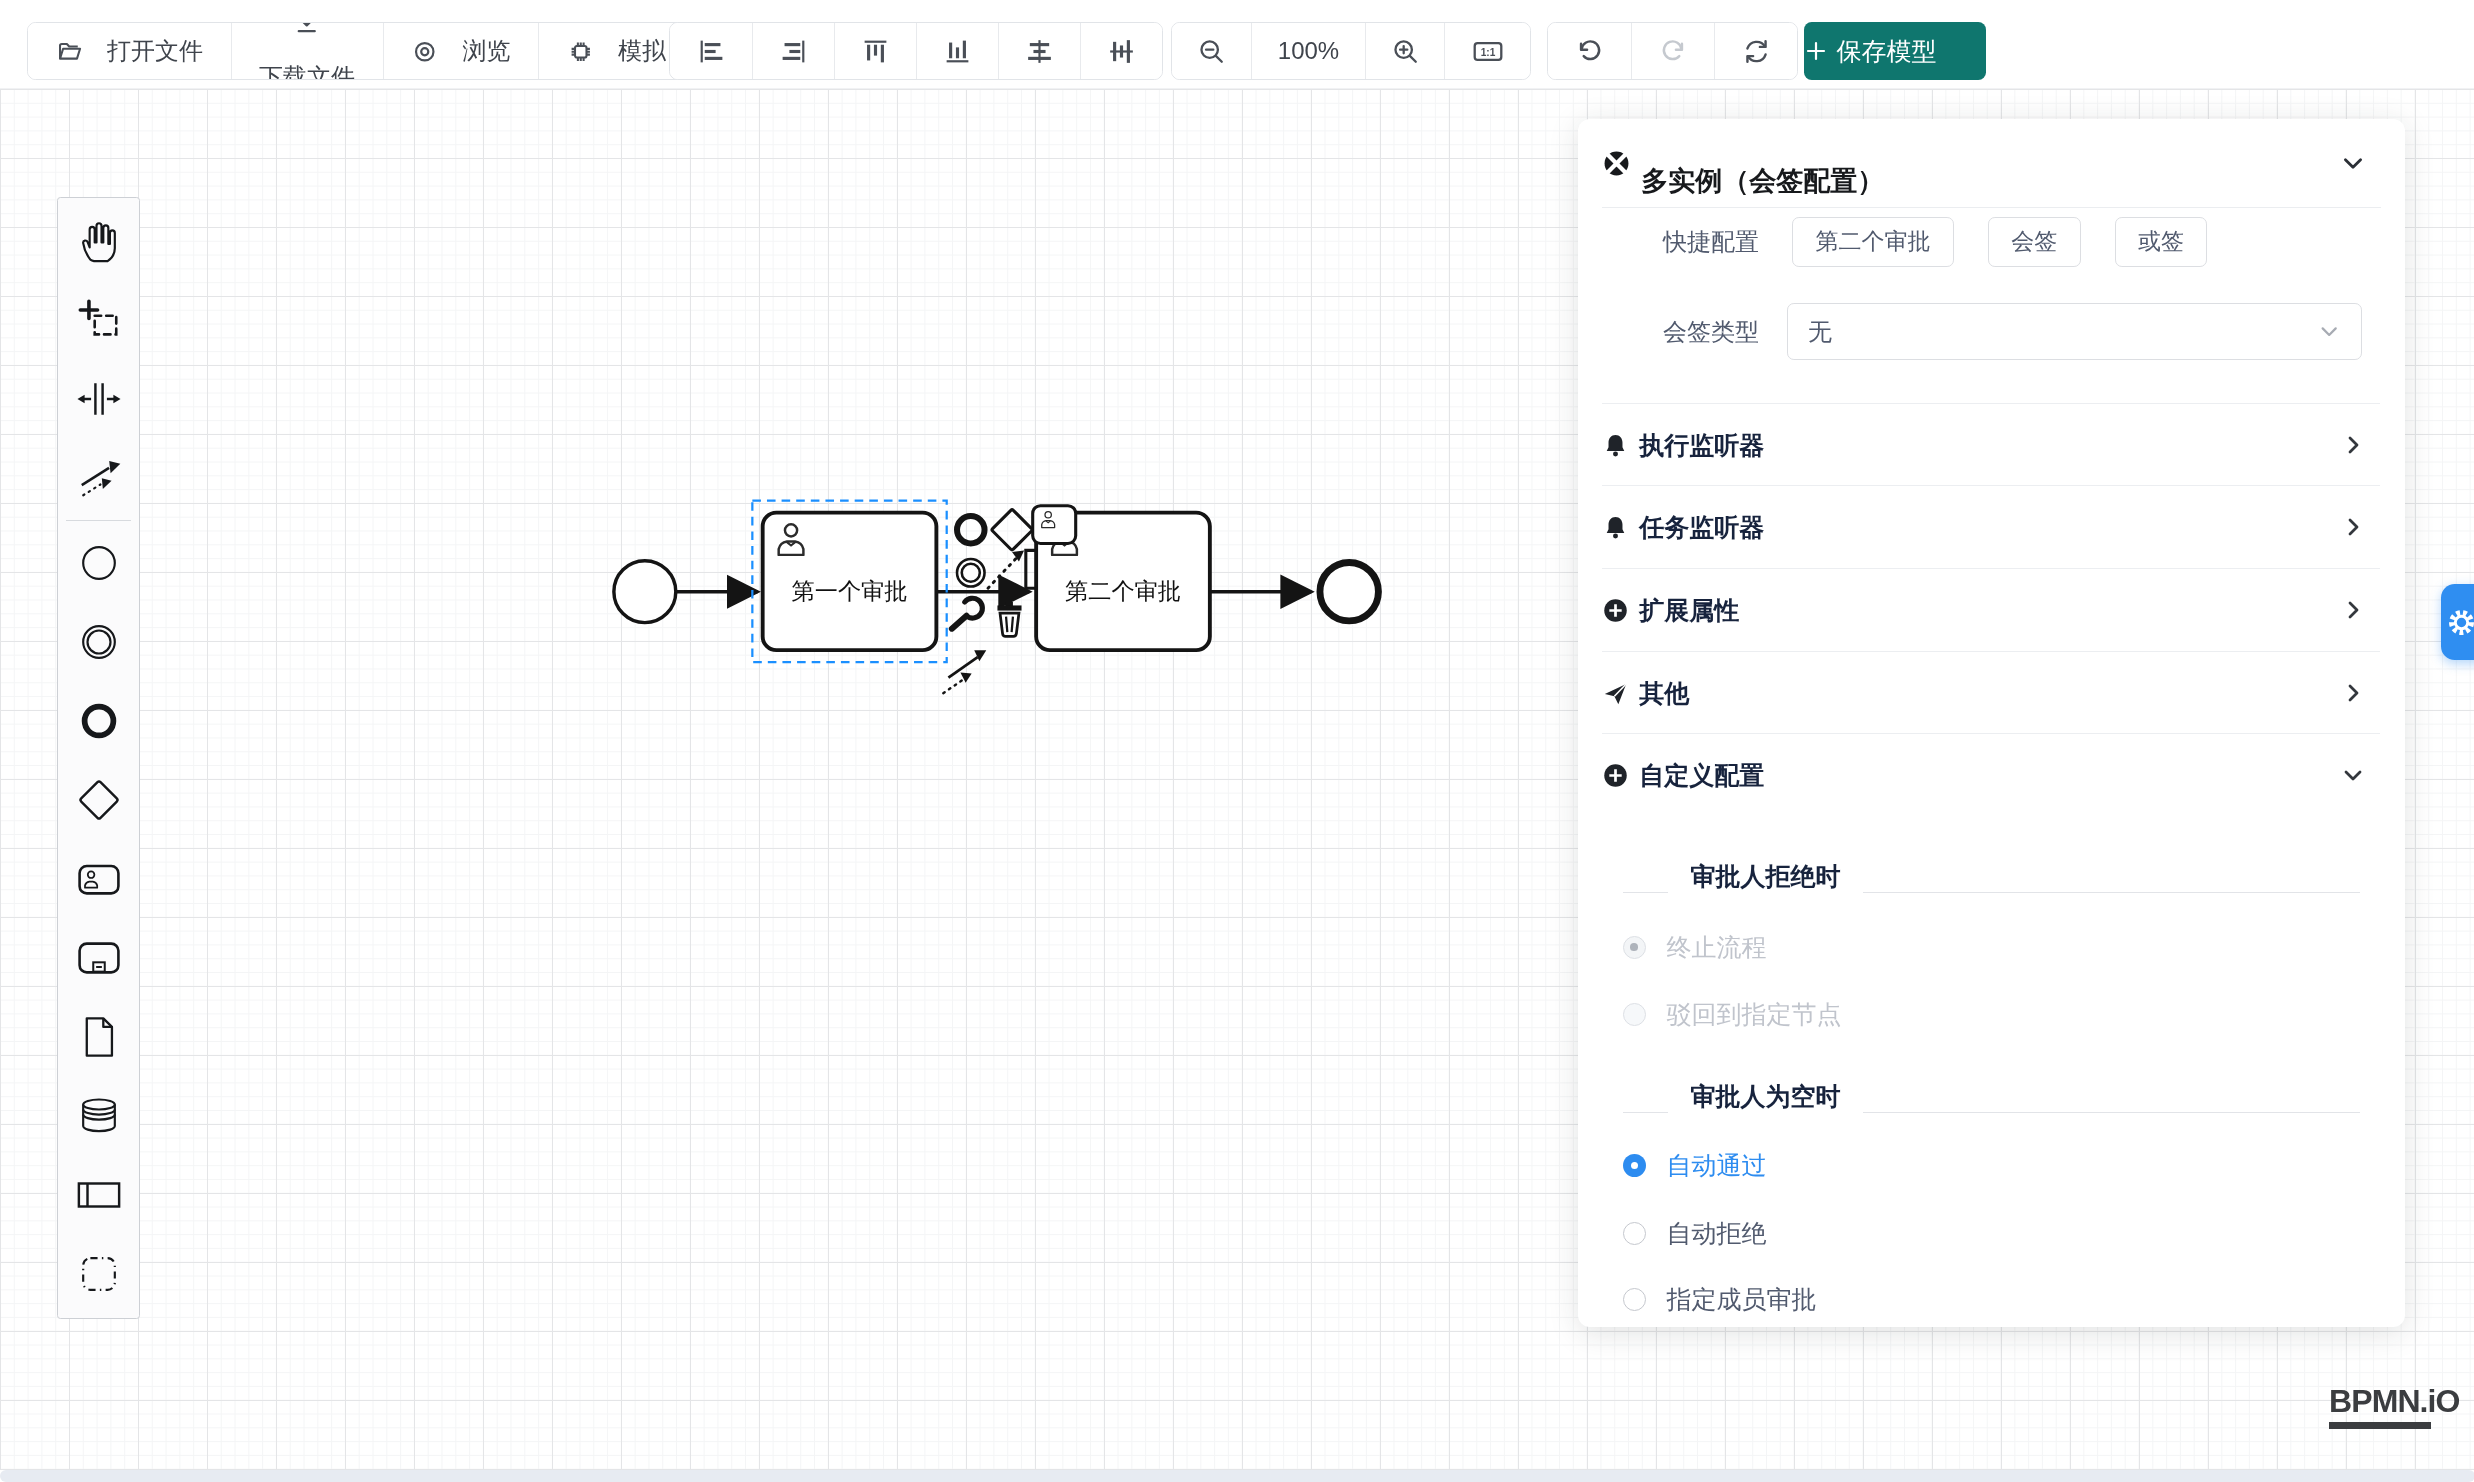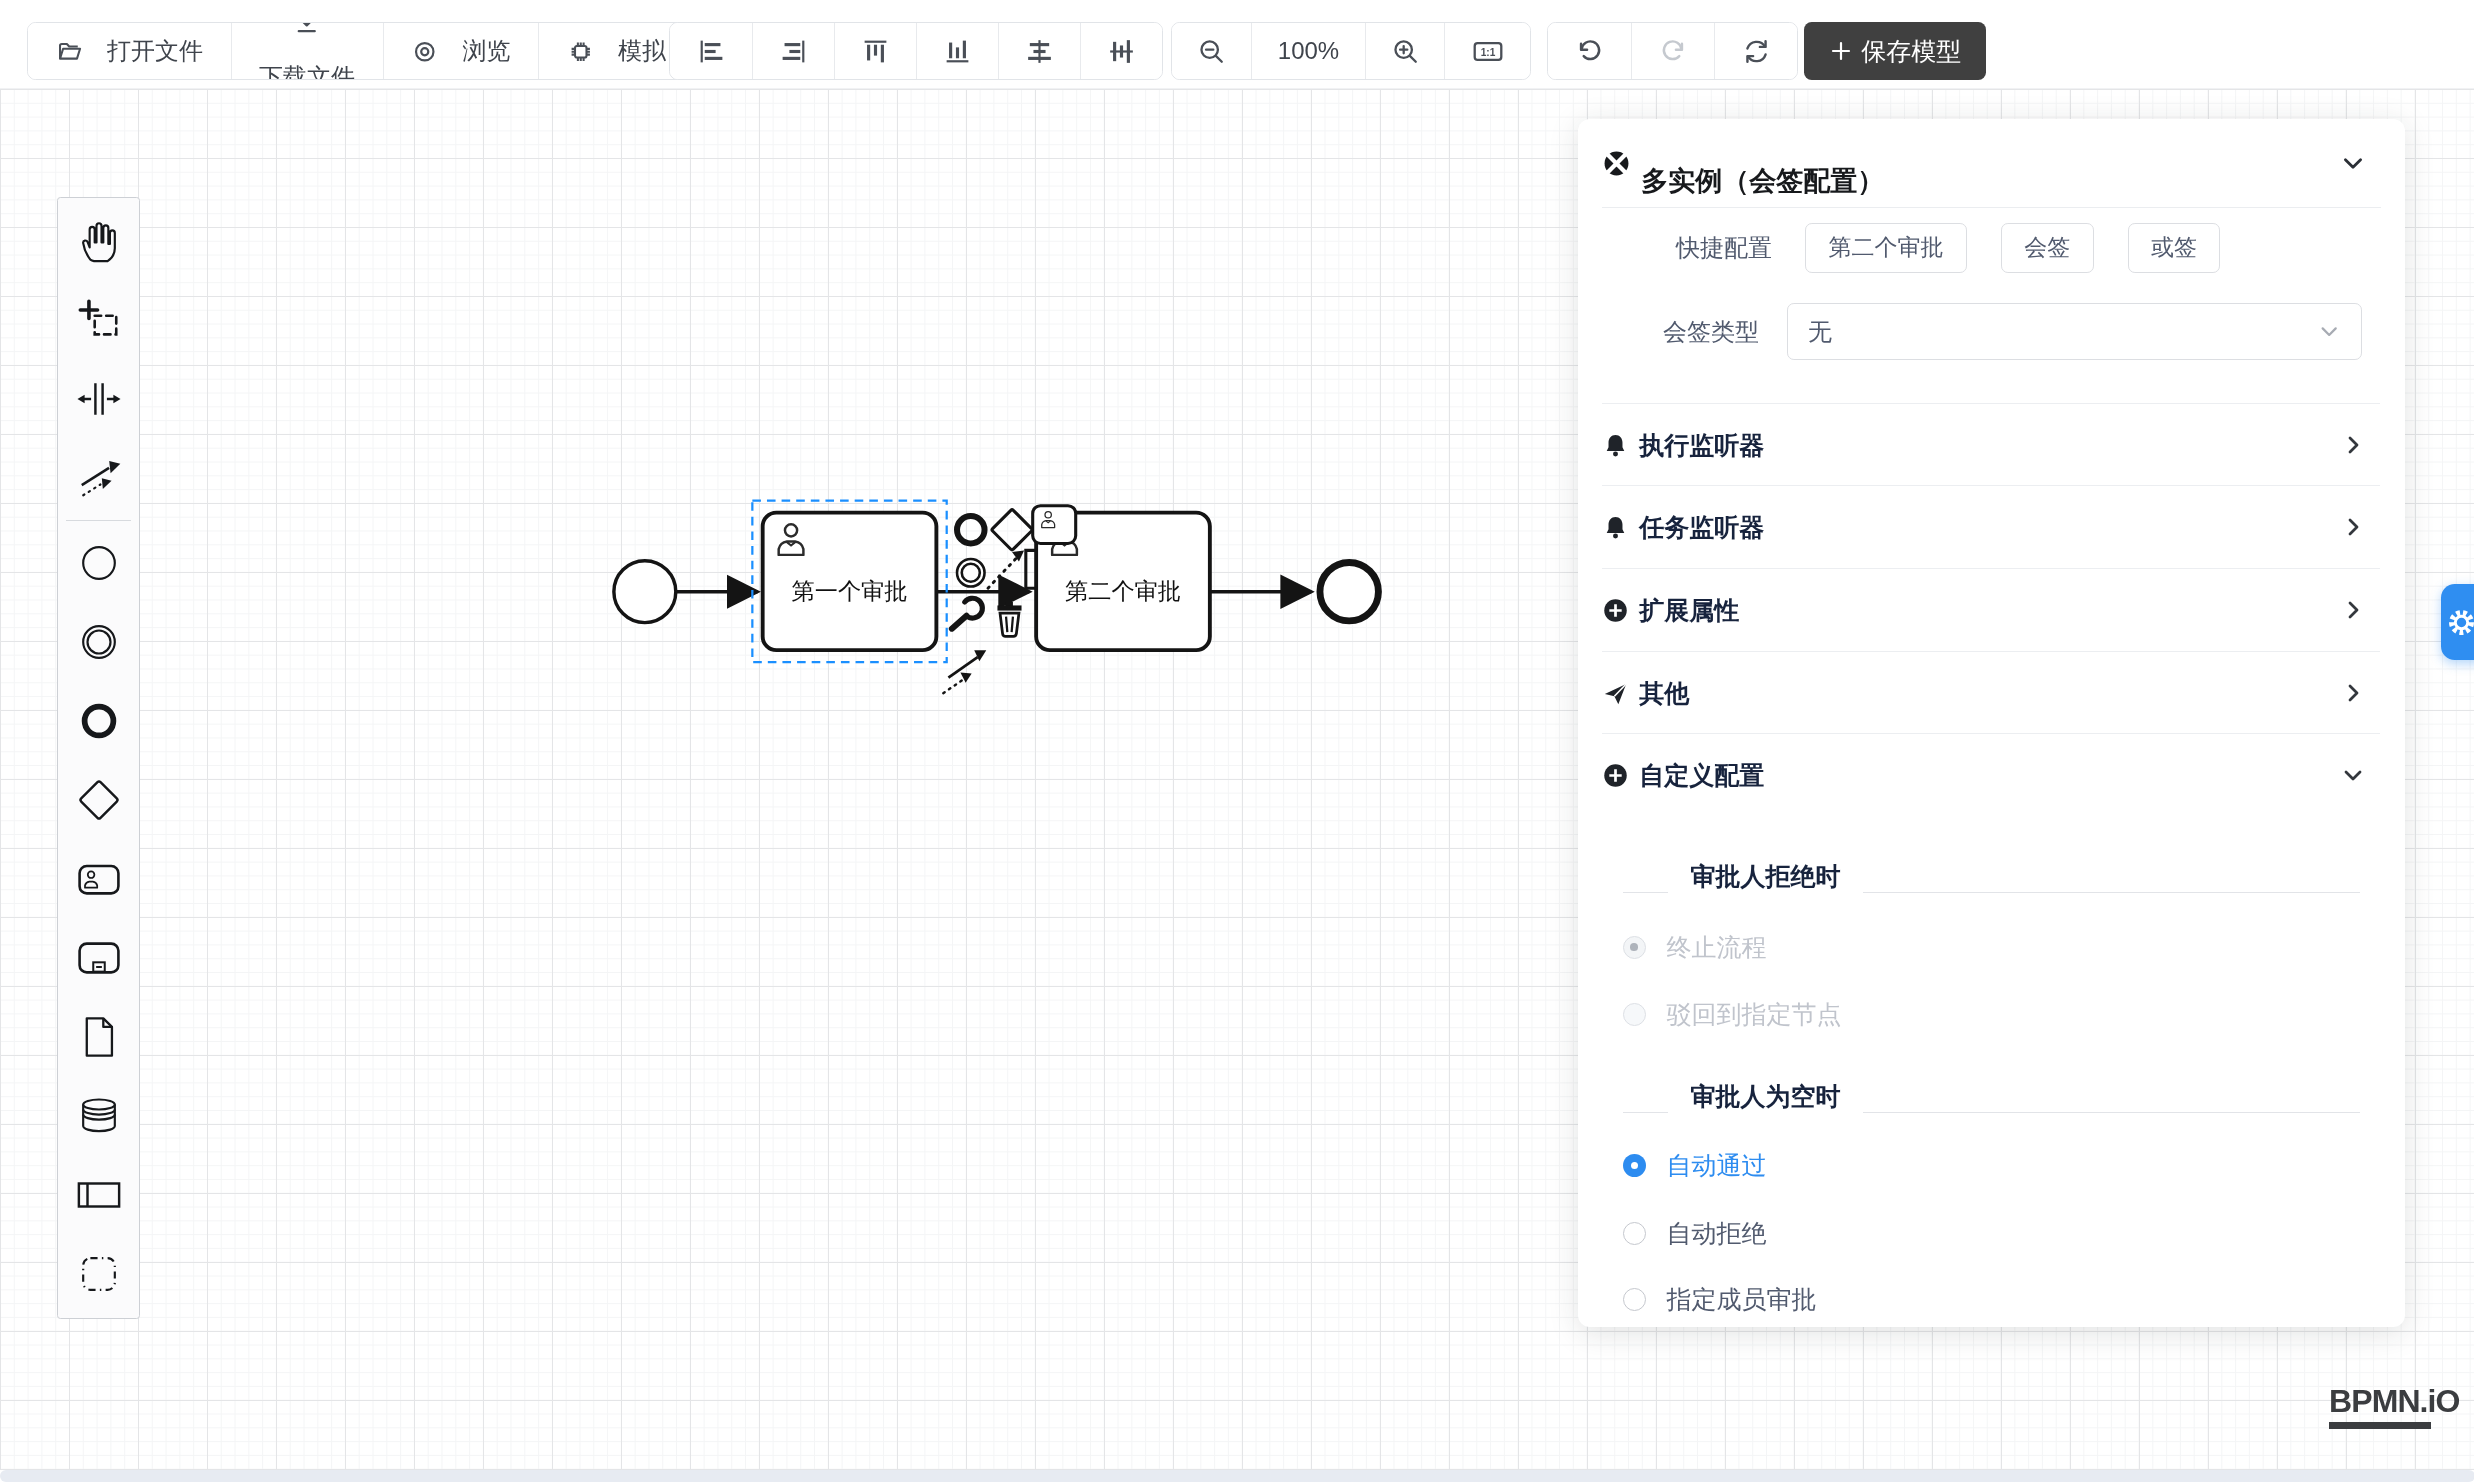--- a/index.html
+++ b/index.html
@@ -21,22 +21,22 @@
   #bottom-scrollbar { left:0; bottom:0; width:2475px; height:12px; background:#e7ebf2; border-radius:6px; }
 
   
   #toolbar { left:0; top:0; width:2475px; height:89px; background:#fff; border-bottom:0.9px solid #f1f2f4; }
   .btn-group { position:absolute; top:22.4px; height:58px; display:flex; background:#fff;
     border:1.7px solid #e1e4e8; border-radius:8.6px; overflow:hidden; }
   .tbtn { display:flex; align-items:center; justify-content:center; gap:24px; height:100%;
     color:#3f444c; font-size:24px; cursor:pointer; background:#fff; }
   .tbtn + .tbtn { border-left:1.7px solid #e8eaed; }
   .tbtn svg { flex:0 0 auto; }
-  #save-btn { left:1804px; top:22.4px; width:182px; height:58px; background:#404040; border-radius:7.7px;
-    display:flex; align-items:center; justify-content:center; gap:8.6px; color:#fff; font-size:25px; cursor:pointer; }
+  #save-btn { left:1804px; top:22.4px; width:182px; height:58px; background:#0f766e; border-radius:7.7px;
+    display:flex; align-items:center; gap:8.6px; color:#fff; font-size:25px; cursor:pointer; }
 
   
   #palette { left:57px; top:197px; width:83px; height:1122px; background:#fbfbfc;
     border:1.7px solid #cdd0d5; border-radius:3.4px; display:flex; flex-direction:column; align-items:center; padding-top:3.4px; }
   .pal-item { width:79px; height:79px; display:flex; align-items:center; justify-content:center; cursor:pointer; }
   .pal-sep { width:65px; height:0; border-top:1.7px solid #d7dade; margin:2.6px 0; }
 
   
   #panel { left:1578px; top:119px; width:827px; height:1208px; background:#fff; border-radius:12px;
     box-shadow:0 5.2px 31px rgba(31,35,41,.13); }
@@ -393,21 +393,21 @@
     <svg width="29" height="29" viewBox="0 0 34 34">
       <circle cx="17" cy="17" r="14" fill="#17191c"></circle>
       <path d="M3 3 L31 31 M31 3 L3 31" stroke="#fff" stroke-width="5"></path>
     </svg>
     <span class="title">多实例（会签配置）</span>
     <svg class="chev" width="26" height="26" viewBox="0 0 24 24" fill="none" stroke="#2b2f36" stroke-width="2.6" stroke-linecap="round" stroke-linejoin="round">
       <path d="M5 9 L12 16 L19 9"></path>
     </svg>
   </div>
 
-  <div class="form-row" style="top:102px;height:53px;padding-left:13px;">
+  <div class="form-row" style="top:96px;height:53px;">
     <div class="form-label">快捷配置</div>
     <div style="display:flex;gap:34px;margin-left:33px;">
       <div class="chip-btn">第二个审批</div>
       <div class="chip-btn">会签</div>
       <div class="chip-btn">或签</div>
     </div>
   </div>
 
   <div class="form-row" style="top:184px;height:57px;">
     <div class="form-label">会签类型</div>

